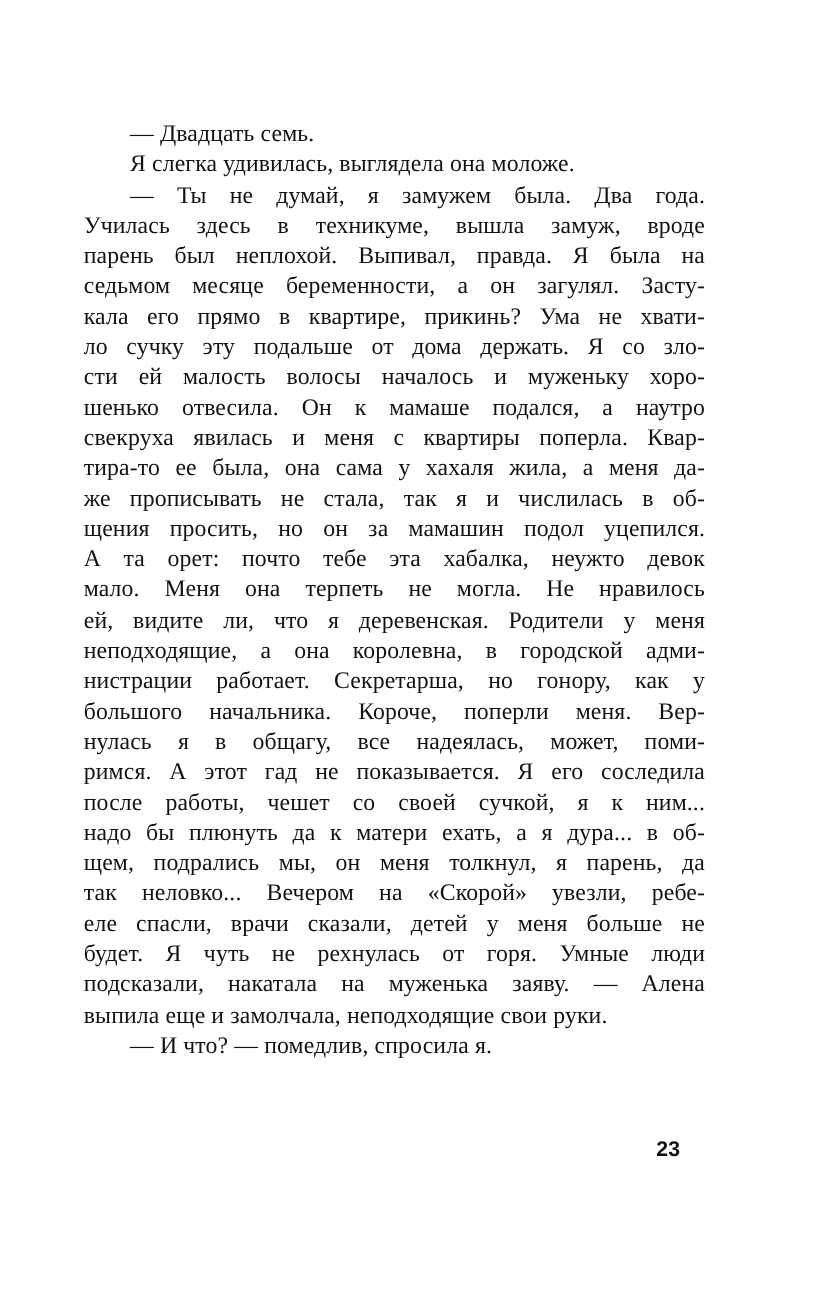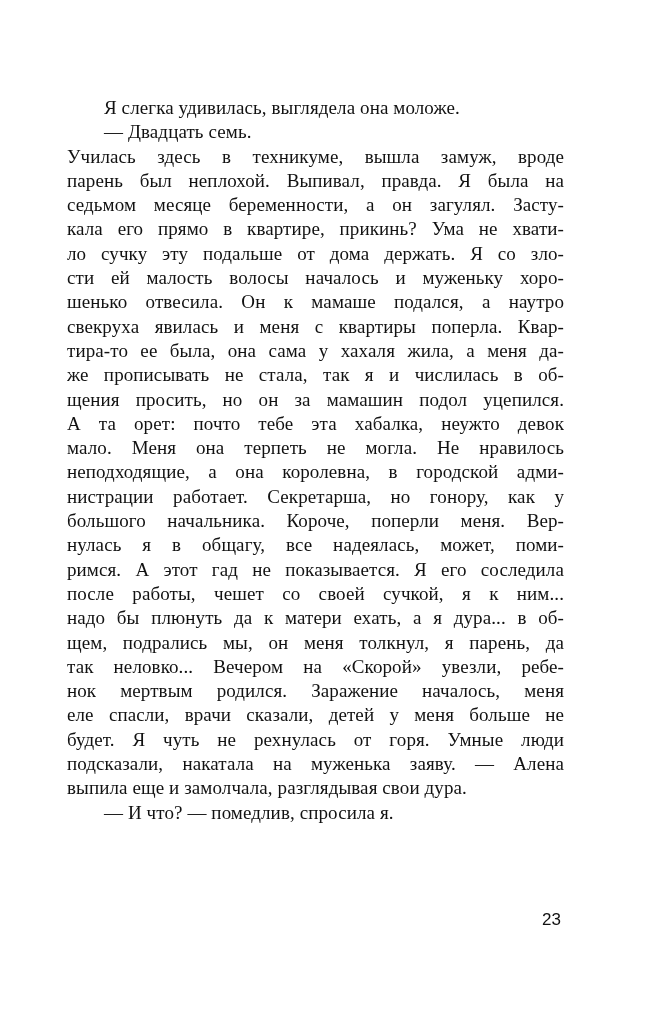--- a/index.html
+++ b/index.html
@@ -34,62 +34,63 @@
   .line.justify {
     text-align: justify;
     text-align-last: justify;
     -moz-text-align-last: justify;
   }
   .line.indent {
     text-indent: 37px;
   }
   .page-number {
     position: absolute;
-    left: 67px;
+    left: 50px;
     top: 910px;
     width: 497px;
     text-align: right;
     padding-right: 3px;
     box-sizing: border-box;
     font-family: "Liberation Sans", "DejaVu Sans", sans-serif;
-    font-weight: normal;
+    font-weight: bold;
     font-size: 17px;
     color: #111111;
   }
 </style>
 </head>
 <body>
 
 <div class="book-page">
   <div class="text-block">
+      <div class="line indent">— Двадцать семь.</div>
       <div class="line indent">Я слегка удивилась, выглядела она моложе.</div>
-      <div class="line indent">— Двадцать семь.</div>
+      <div class="line indent justify">— Ты не думай, я замужем была. Два года.</div>
       <div class="line justify">Училась здесь в техникуме, вышла замуж, вроде</div>
       <div class="line justify">парень был неплохой. Выпивал, правда. Я была на</div>
       <div class="line justify">седьмом месяце беременности, а он загулял. Засту-</div>
       <div class="line justify">кала его прямо в квартире, прикинь? Ума не хвати-</div>
       <div class="line justify">ло сучку эту подальше от дома держать. Я со зло-</div>
       <div class="line justify">сти ей малость волосы началось и муженьку хоро-</div>
       <div class="line justify">шенько отвесила. Он к мамаше подался, а наутро</div>
       <div class="line justify">свекруха явилась и меня с квартиры поперла. Квар-</div>
       <div class="line justify">тира-то ее была, она сама у хахаля жила, а меня да-</div>
       <div class="line justify">же прописывать не стала, так я и числилась в об-</div>
       <div class="line justify">щения просить, но он за мамашин подол уцепился.</div>
       <div class="line justify">А та орет: почто тебе эта хабалка, неужто девок</div>
       <div class="line justify">мало. Меня она терпеть не могла. Не нравилось</div>
+      <div class="line justify">ей, видите ли, что я деревенская. Родители у меня</div>
       <div class="line justify">неподходящие, а она королевна, в городской адми-</div>
       <div class="line justify">нистрации работает. Секретарша, но гонору, как у</div>
       <div class="line justify">большого начальника. Короче, поперли меня. Вер-</div>
       <div class="line justify">нулась я в общагу, все надеялась, может, поми-</div>
       <div class="line justify">римся. А этот гад не показывается. Я его соследила</div>
       <div class="line justify">после работы, чешет со своей сучкой, я к ним...</div>
       <div class="line justify">надо бы плюнуть да к матери ехать, а я дура... в об-</div>
       <div class="line justify">щем, подрались мы, он меня толкнул, я парень, да</div>
       <div class="line justify">так неловко... Вечером на «Скорой» увезли, ребе-</div>
-      <div class="line justify">нок мертвым родился. Заражение началось, меня</div>
       <div class="line justify">еле спасли, врачи сказали, детей у меня больше не</div>
       <div class="line justify">будет. Я чуть не рехнулась от горя. Умные люди</div>
       <div class="line justify">подсказали, накатала на муженька заяву. — Алена</div>
-      <div class="line">выпила еще и замолчала, разглядывая свои дура.</div>
+      <div class="line">выпила еще и замолчала, неподходящие свои руки.</div>
       <div class="line indent">— И что? — помедлив, спросила я.</div>
     </div>
   <div class="page-number">23</div>
 </div>
 
 </body></html>

